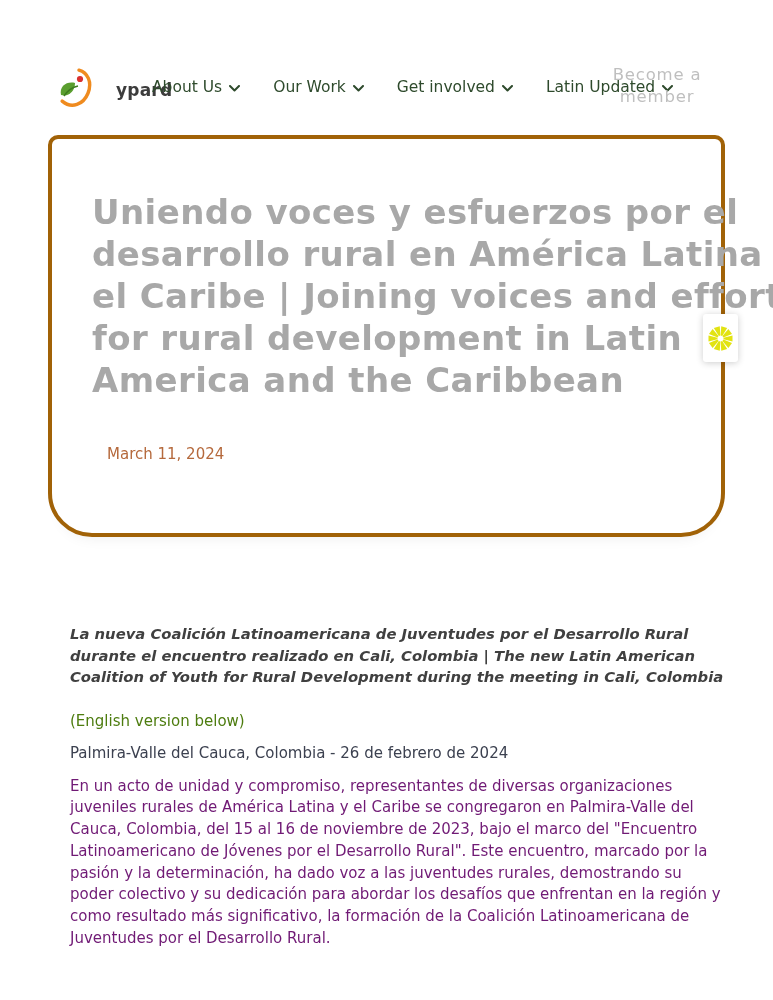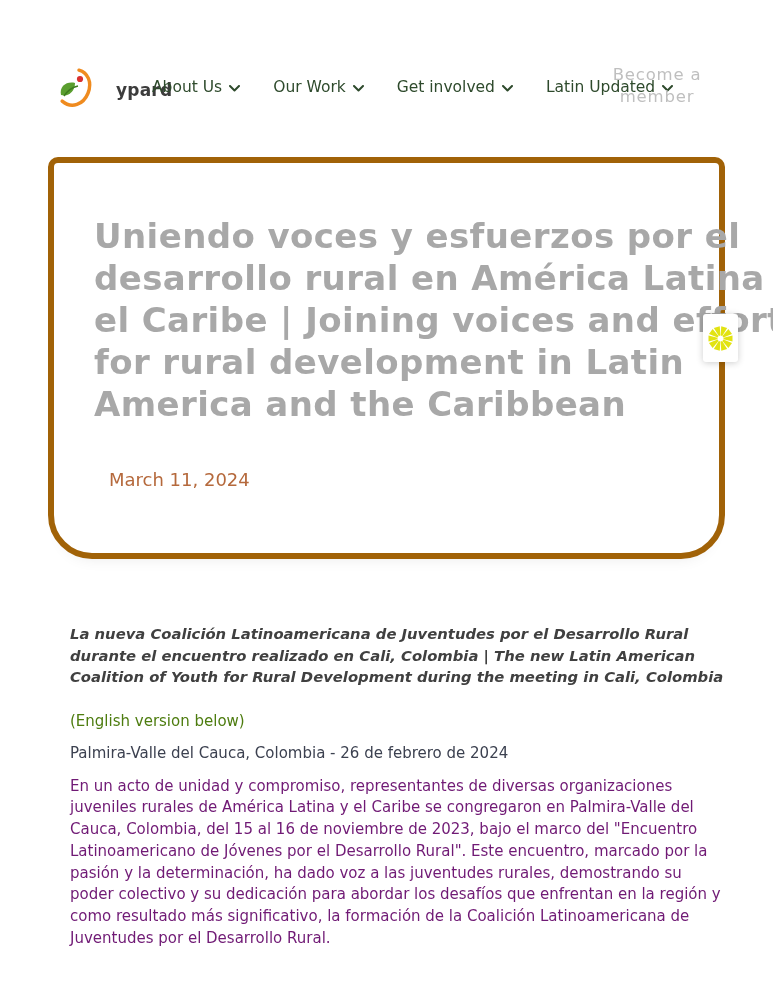--- a/index.html
+++ b/index.html
@@ -13,26 +13,26 @@
   .logo-text { font-size:17px; font-weight:700; color:#3c3c3c; margin-left:20px; letter-spacing:.2px; }
   .nav { position:absolute; left:152px; top:78px; display:flex; gap:33px; align-items:flex-start; }
   .nav-item { display:flex; align-items:center; gap:7px; color:#2e4a2c; font-size:15.5px; cursor:pointer;
               font-family:"DejaVu Sans","Liberation Sans",sans-serif; }
   .chev { width:11px; height:7px; margin-top:2px; }
   .cta { position:absolute; left:610px; top:64px; width:94px; text-align:center; color:#bfbfbf;
          font-size:16.5px; line-height:1.32; letter-spacing:.8px; cursor:pointer; }
 
   
   .card { position:absolute; left:48px; top:135px; width:677px; height:402px; background:#fff;
-          border:6px solid #a16207; border-radius:10px 10px 44px 44px;
-          box-shadow:0 12px 16px -14px rgba(0,0,0,.10);margin-top:22px; }
+          border:4px solid #a16207; border-radius:10px 10px 44px 44px;
+          box-shadow:0 12px 16px -14px rgba(0,0,0,.10); }
   .hero-title { position:absolute; left:40px; top:52px; width:700px; color:#a8a8a8;
                 font-size:34px; font-weight:600; line-height:42px; letter-spacing:.4px; }
   .hero-title div { white-space:nowrap; }
-  .hero-date { position:absolute; left:55px; top:306px; color:#b5693c; font-size:18px; }
+  .hero-date { position:absolute; left:55px; top:306px; color:#b5693c; font-size:15px; }
 
   
   .widget { position:absolute; left:703px; top:314px; width:35px; height:48px; background:#fff;
             border-radius:3px; box-shadow:0 1px 7px rgba(0,0,0,.20); display:flex;
             align-items:center; justify-content:center; cursor:pointer; z-index:5; }
 
   
   .article { position:absolute; left:70px; top:623px; width:655px; }
   .caption { font-size:14.8px; font-weight:700; font-style:italic; color:#404040;
              line-height:21.5px; margin-bottom:24px; }

